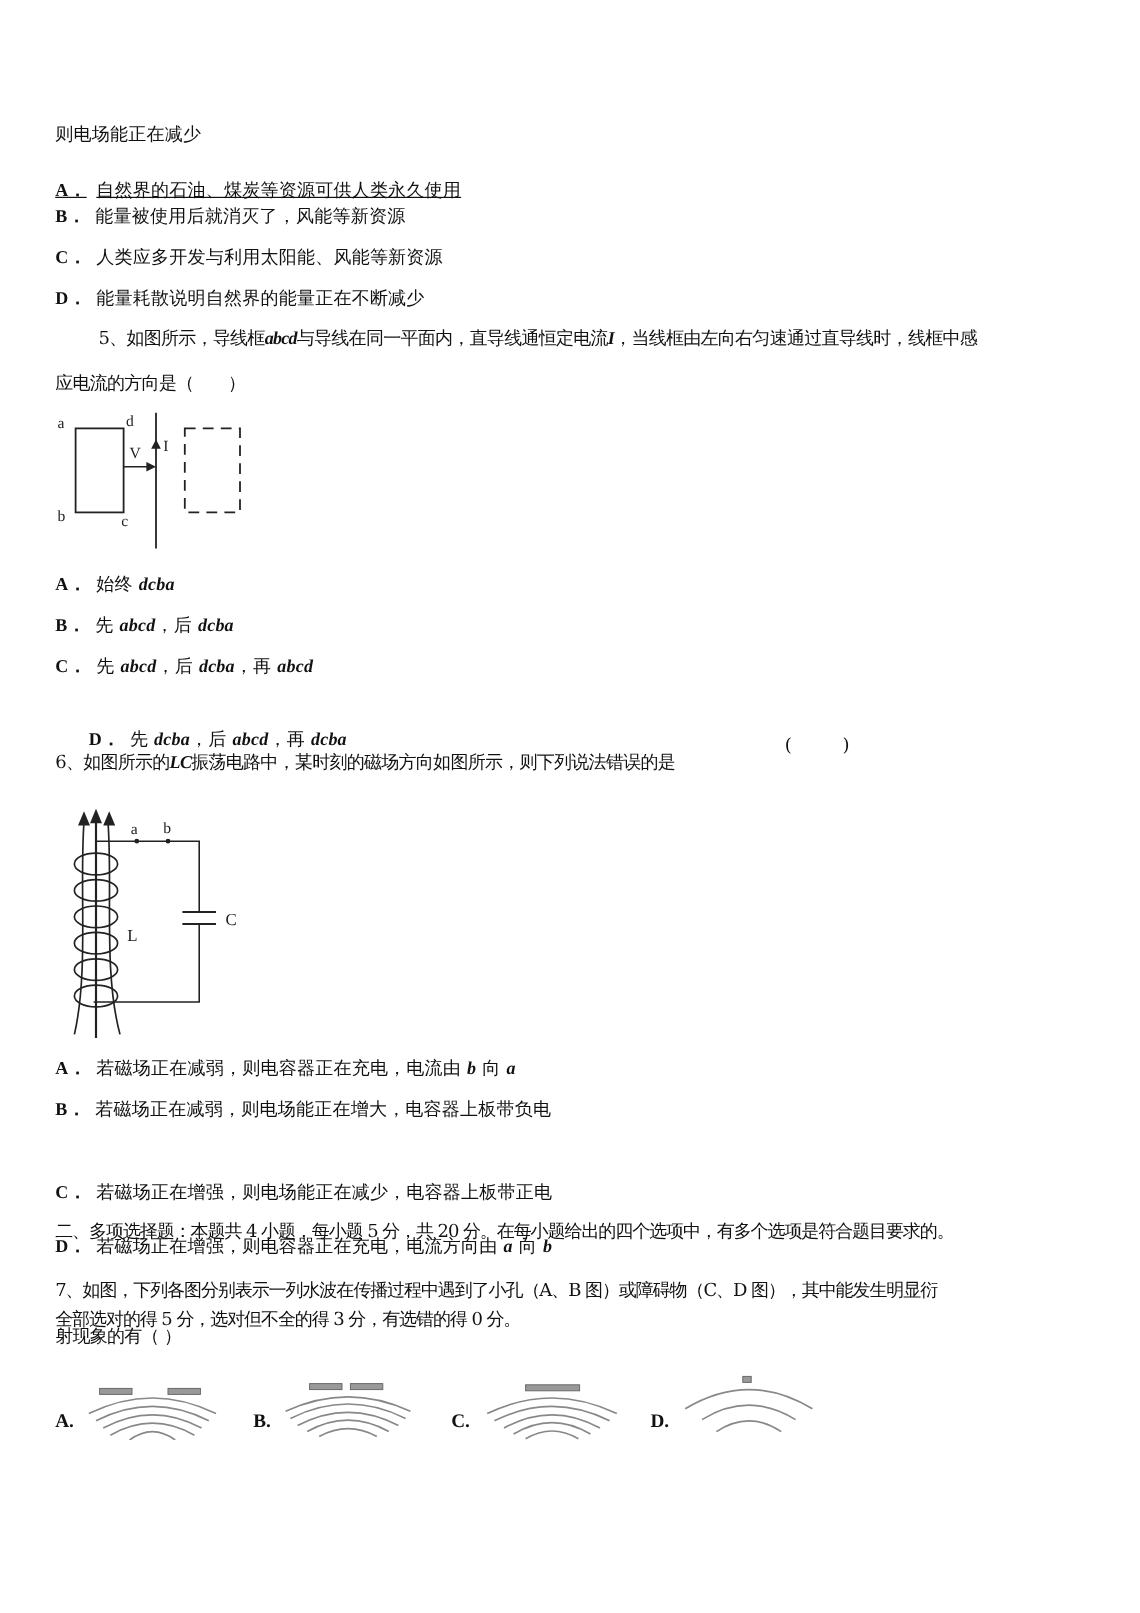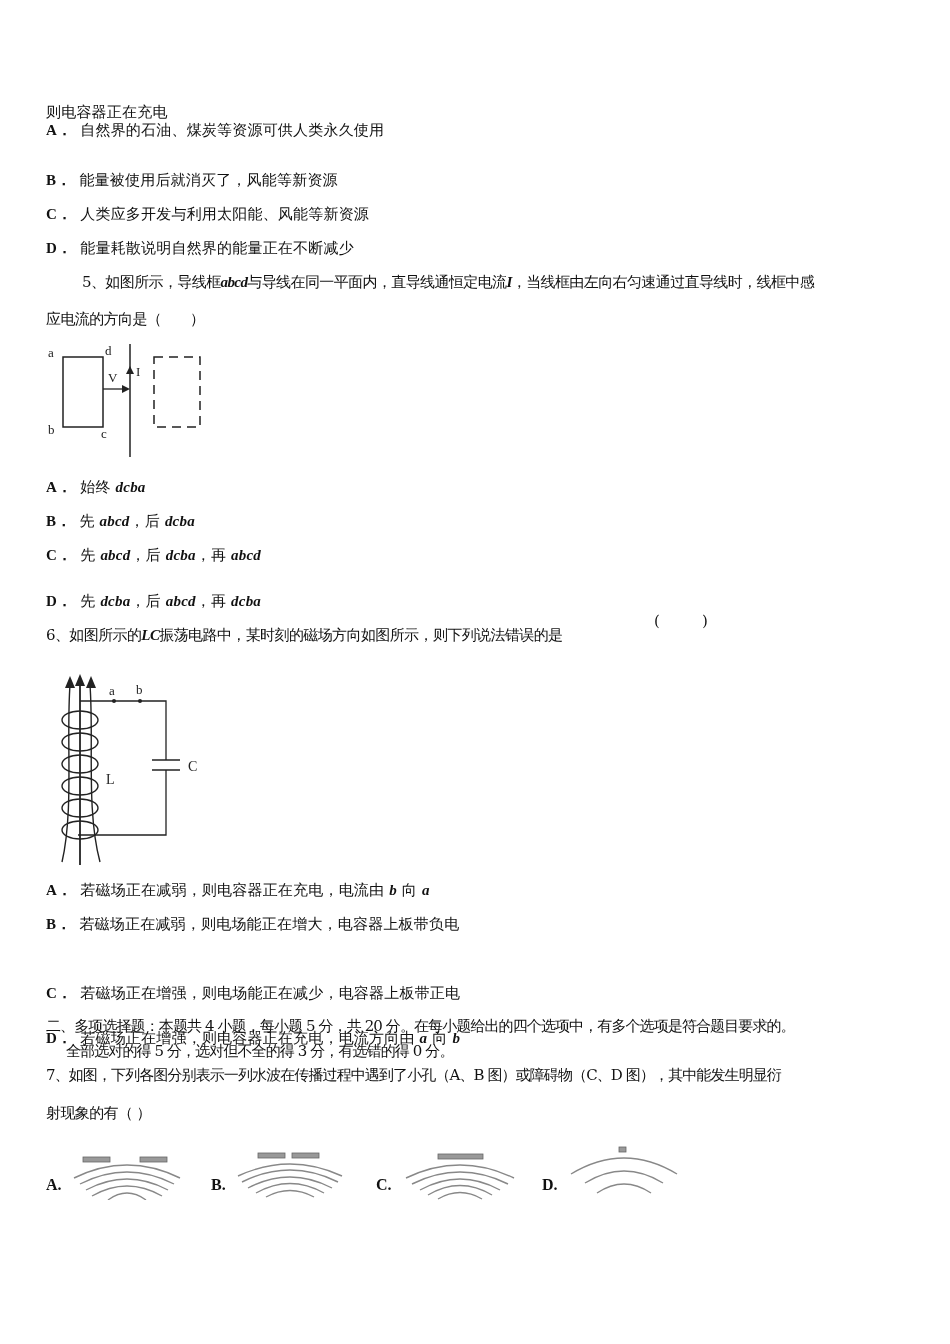--- a/index.html
+++ b/index.html
@@ -16,22 +16,22 @@
     .lbl { font-family: "Liberation Serif", "DejaVu Serif", serif; font-weight: bold; margin-right: 8px; }
     .it { font-family: "Liberation Serif", serif; font-style: italic; font-weight: bold; }
     .fig { position: absolute; }
     .fig svg { display: block; }
     .wave-lbl { position: absolute; font-family: "Liberation Serif", serif; font-weight: bold; font-size: 16px; }
     .paren-small { position: absolute; font-size: 15px; }
   </style>
 </head>
 <body>
 
-<div class="line" style="top:103px;">则电容器正在充电</div>
-<div class="line" style="top:121px;">
+<div class="line" style="top:103px;">则电场能正在减少</div>
+<div class="line" style="top:149px;text-decoration:underline;">
   <span class="lbl">A．</span><span>自然界的石油、煤炭等资源可供人类永久使用</span>
 </div>
 <div class="line" style="top:171px;">
   <span class="lbl">B．</span><span>能量被使用后就消灭了，风能等新资源</span>
 </div>
 <div class="line" style="top:205px;">
   <span class="lbl">C．</span><span>人类应多开发与利用太阳能、风能等新资源</span>
 </div>
 <div class="line" style="top:239px;">
   <span class="lbl">D．</span><span>能量耗散说明自然界的能量正在不断减少</span>
@@ -66,21 +66,21 @@
 
 <div class="line" style="top:478px;">
   <span class="lbl">A．</span><span>始终 </span><span class="it">dcba</span>
 </div>
 <div class="line" style="top:512px;">
   <span class="lbl">B．</span><span>先 </span><span class="it">abcd</span><span>，后 </span><span class="it">dcba</span>
 </div>
 <div class="line" style="top:546px;">
   <span class="lbl">C．</span><span>先 </span><span class="it">abcd</span><span>，后 </span><span class="it">dcba</span><span>，再 </span><span class="it">abcd</span>
 </div>
-<div class="line" style="top:592px;">
+<div class="line" style="top:607px;margin-left:28px;">
   <span class="lbl">D．</span><span>先 </span><span class="it">dcba</span><span>，后 </span><span class="it">abcd</span><span>，再 </span><span class="it">dcba</span>
 </div>
 
 <div class="line" style="top:626px; letter-spacing:-0.6px;">
   <span>6、如图所示的</span><span class="it">LC</span><span>振荡电路中，某时刻的磁场方向如图所示，则下列说法错误的是</span>
 </div>
 <span class="paren-small" style="left:654px; top:612px;">(</span>
 <span class="paren-small" style="left:702px; top:612px;">)</span>
 
 <div class="fig" style="left:48px; top:670px;">
@@ -123,21 +123,21 @@
   <span class="lbl">B．</span><span>若磁场正在减弱，则电场能正在增大，电容器上板带负电</span>
 </div>
 <div class="line" style="top:984px;text-align:right;">
   <span class="lbl">C．</span><span>若磁场正在增强，则电场能正在减少，电容器上板带正电</span>
 </div>
 <div class="line" style="top:1029px;">
   <span class="lbl">D．</span><span>若磁场正在增强，则电容器正在充电，电流方向由 </span><span class="it">a</span><span> 向 </span><span class="it">b</span>
 </div>
 
 <div class="line" style="top:1017px; letter-spacing:-0.9px;">二、多项选择题：本题共 4 小题，每小题 5 分，共 20 分。在每小题给出的四个选项中，有多个选项是符合题目要求的。</div>
-<div class="line" style="top:1042px; letter-spacing:-0.9px;margin-left:20px;">全部选对的得 5 分，选对但不全的得 3 分，有选错的得 0 分。</div>
+<div class="line" style="top:1090px; letter-spacing:-0.9px;">全部选对的得 5 分，选对但不全的得 3 分，有选错的得 0 分。</div>
 
 <div class="line" style="top:1066px; letter-spacing:-0.9px;">7、如图，下列各图分别表示一列水波在传播过程中遇到了小孔（A、B 图）或障碍物（C、D 图），其中能发生明显衍</div>
 <div class="line" style="top:1104px; letter-spacing:-0.6px;">射现象的有（ ）</div>
 
 <span class="wave-lbl" style="left:46px; top:1176px;">A.</span>
 <div class="fig" style="left:72px; top:1152px;">
   <svg width="115" height="48" viewBox="0 0 115 48">
     <rect x="11" y="5" width="27" height="5" fill="#999" stroke="#666" stroke-width="0.8"></rect>
     <rect x="68" y="5" width="27" height="5" fill="#999" stroke="#666" stroke-width="0.8"></rect>
     <g fill="none" stroke="#888" stroke-width="1.4">

